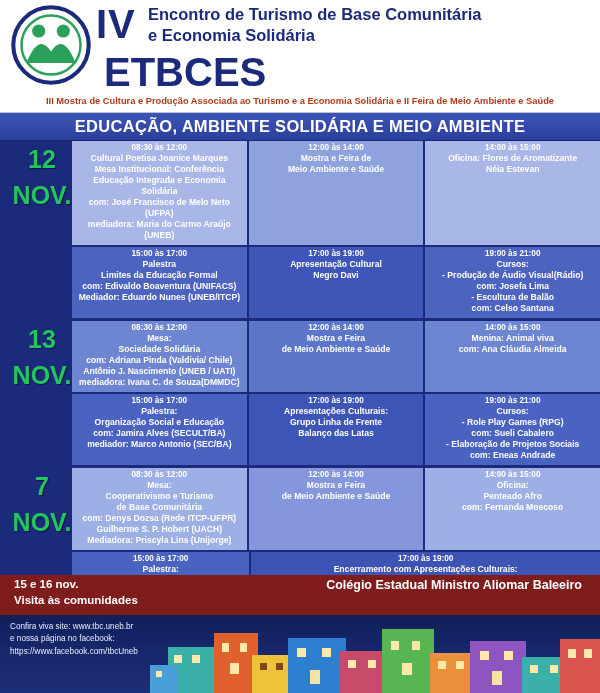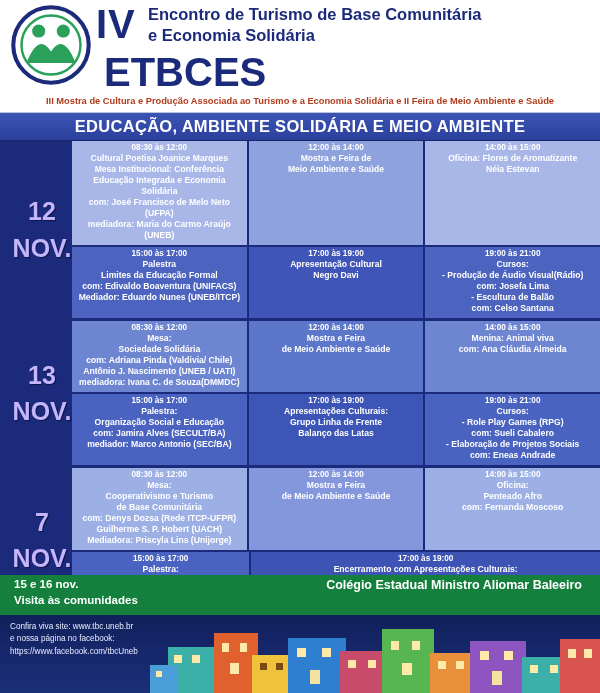--- a/index.html
+++ b/index.html
@@ -57,22 +57,22 @@
     border-bottom:1px solid #16246b;
   }
 
   
   .day {
     position:relative;
     border-bottom:3px solid #1b2a7a;
   }
   .day-label {
     position:absolute; left:0; top:0; bottom:0; width:84px;
-    display:flex; flex-direction:column; align-items:center; justify-content:center;
-    color:#c4b5fd; font-weight:bold; font-size:25px; line-height:1.45;
+    display:flex; flex-direction:column; align-items:center; justify-content:flex-start;
+    color:#22c55e; font-weight:bold; font-size:25px; line-height:1.45;
     text-shadow:1px 1px 1px #0d1547;
   }
   .rows { margin-left:72px; }
   .row {
     display:flex;
     border-bottom:2px solid #1b2a7a;
   }
   .row:last-child { border-bottom:none; }
   .cell {
     flex:1 1 0;
@@ -112,21 +112,21 @@
   .day3 .c-d { background:#3d54b5; }
 
   
   .footer {
     position:absolute; left:0; bottom:0; width:600px; height:118px;
     background:#0d1b4c;
     overflow:hidden;
   }
   .footer-top {
     position:relative; height:40px;
-    background:#15803d;
+    background:#7f1d1d;
   }
   .f-left {
     position:absolute; left:14px; top:2px;
     color:#ffffff; font-size:11.5px; font-weight:bold; line-height:1.35;
   }
   .f-right {
     position:absolute; right:18px; top:2px;
     color:#ffffff; font-size:12.5px; font-weight:bold; line-height:1.35;
     text-align:right;
   }

